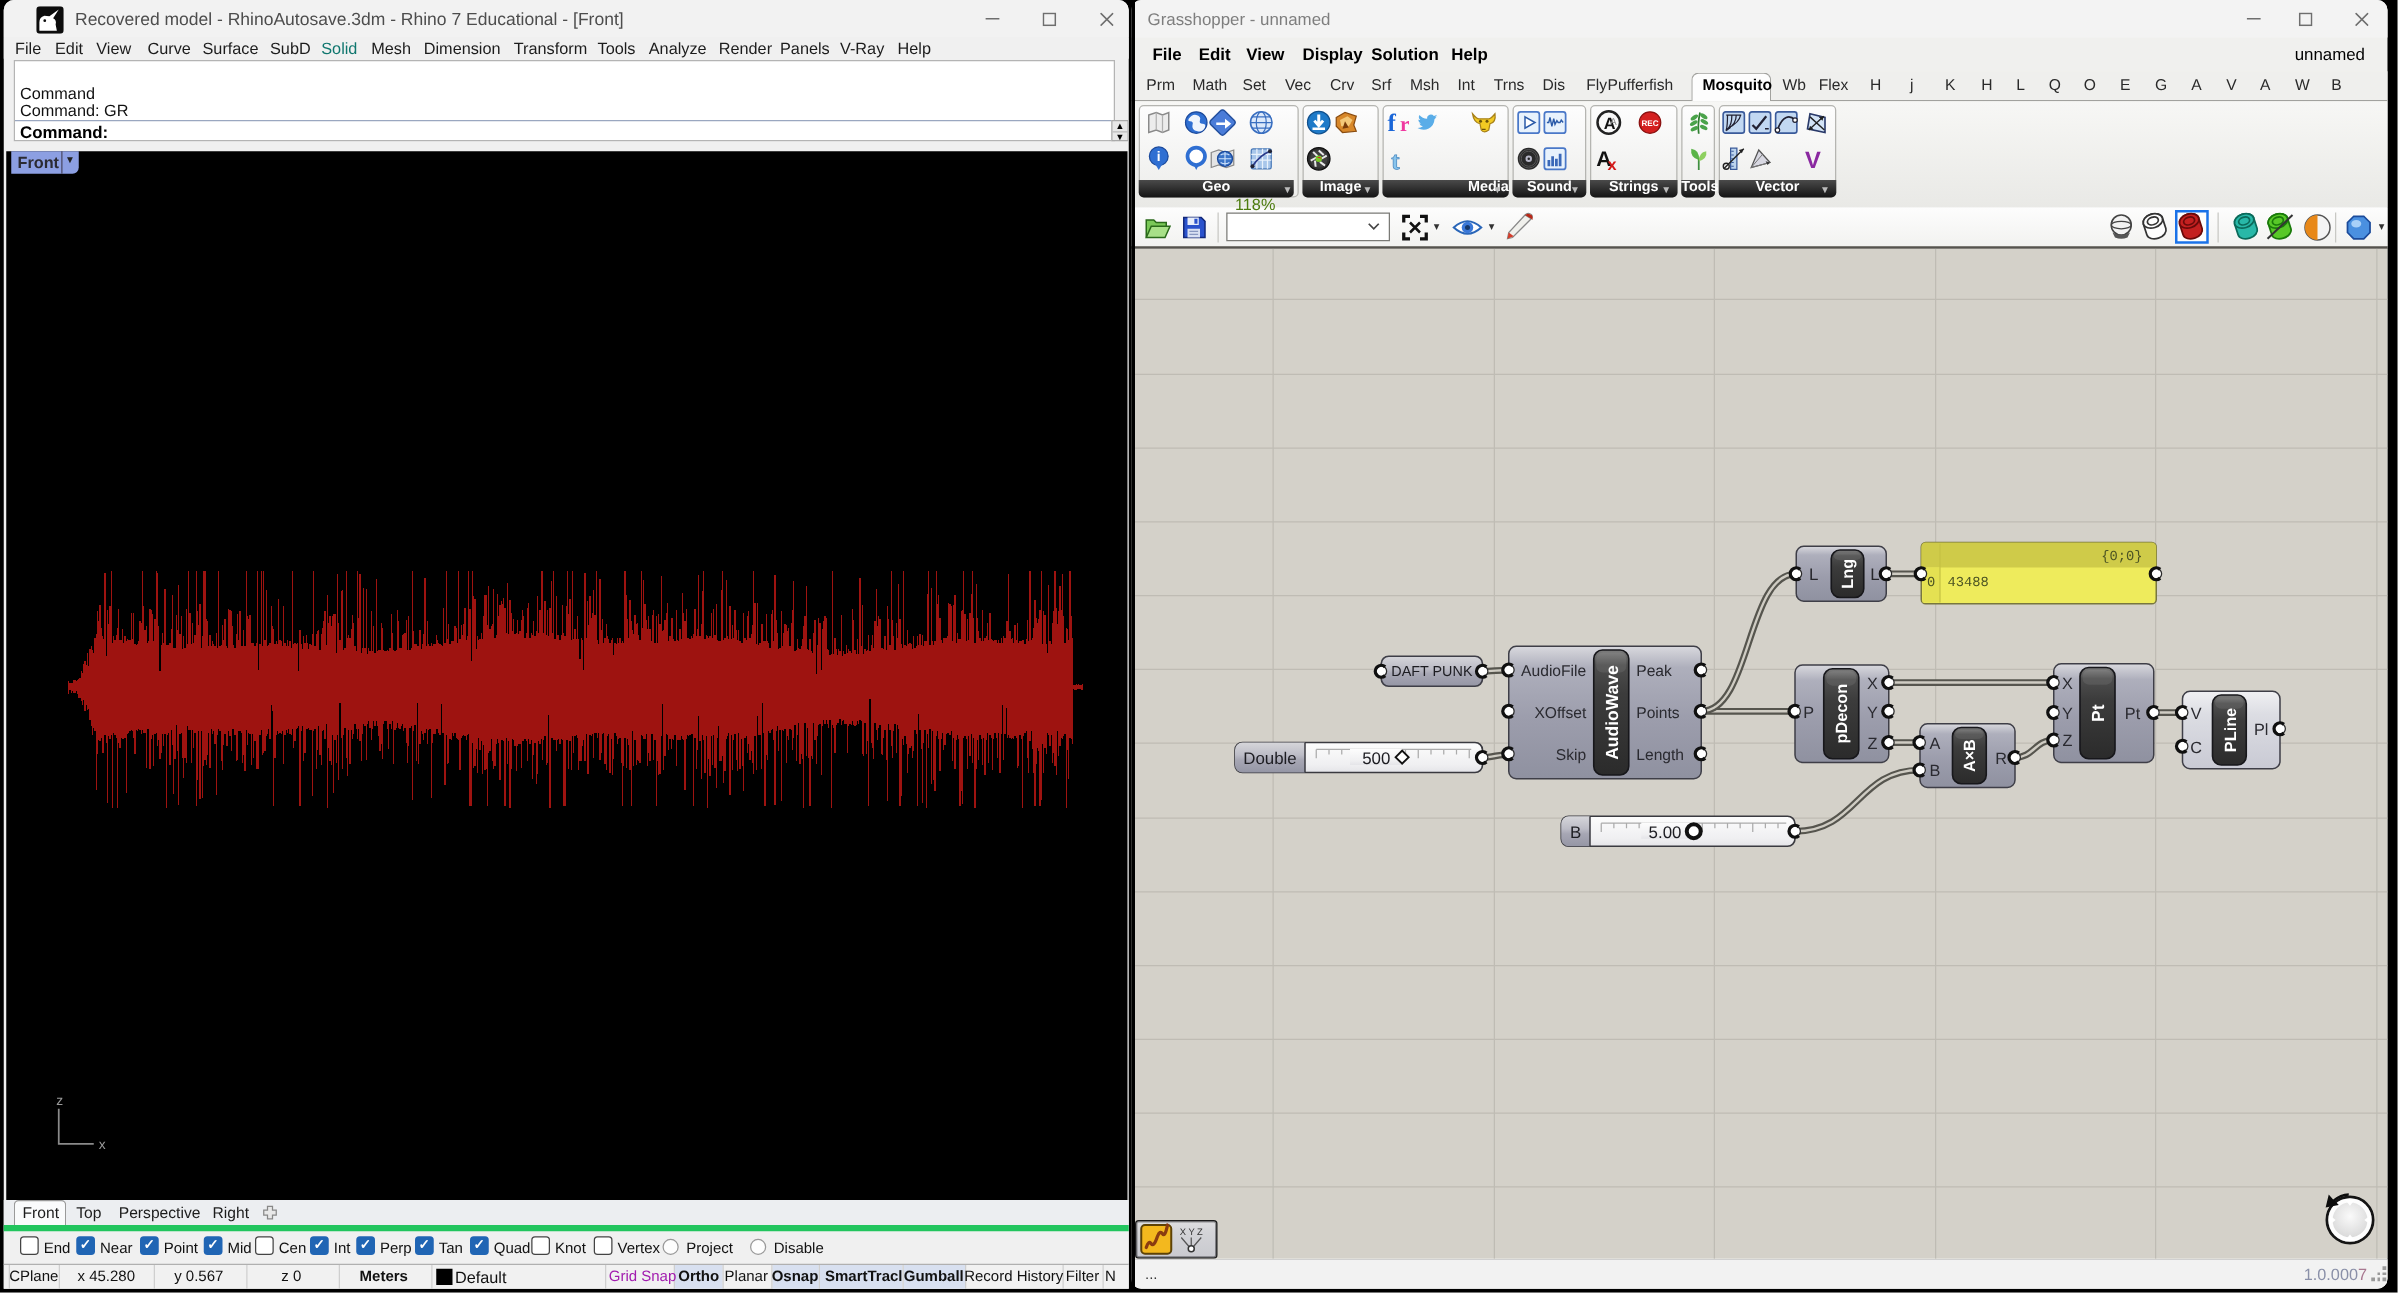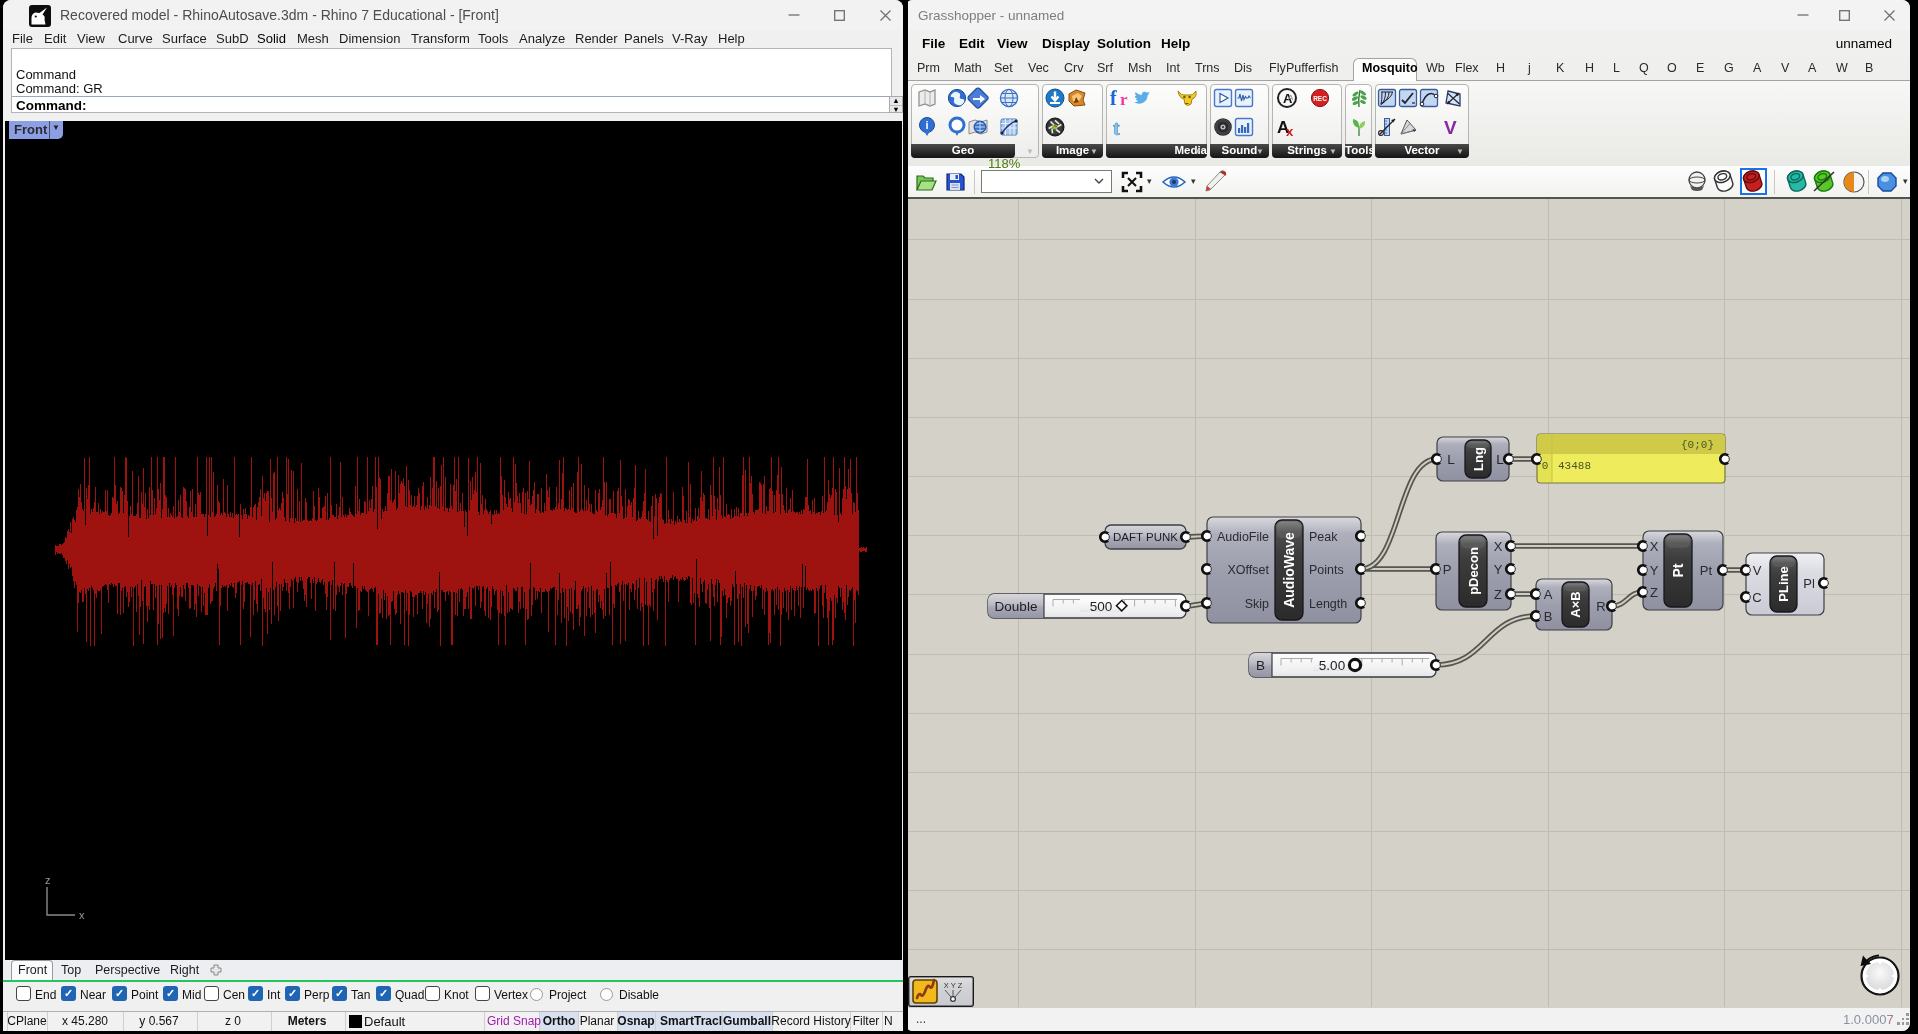--- a/index.html
+++ b/index.html
@@ -25,21 +25,21 @@
     <svg class="abs" style="left:877px;top:10px" width="11" height="11">
       <path d="M0.5 0.5 L10.5 10.5 M10.5 0.5 L0.5 10.5" stroke="#6e6e6e" stroke-width="1.2"></path>
     </svg>
     <div class="abs" style="left:0;top:30px;width:100%;height:17px;background:#f0f0f0"></div>
     <div class="abs" style="left:9px;top:31px;font-size:13px;color:#1c1c1c">File</div>
     <div class="abs" style="left:41px;top:31px;font-size:13px;color:#1c1c1c">Edit</div>
     <div class="abs" style="left:74px;top:31px;font-size:13px;color:#1c1c1c">View</div>
     <div class="abs" style="left:115px;top:31px;font-size:13px;color:#1c1c1c">Curve</div>
     <div class="abs" style="left:159px;top:31px;font-size:13px;color:#1c1c1c">Surface</div>
     <div class="abs" style="left:213px;top:31px;font-size:13px;color:#1c1c1c">SubD</div>
-    <div class="abs" style="left:254px;top:31px;font-size:13px;color:#000000">Solid</div>
+    <div class="abs" style="left:254px;top:31px;font-size:13px;color:#0f766e">Solid</div>
     <div class="abs" style="left:294px;top:31px;font-size:13px;color:#1c1c1c">Mesh</div>
     <div class="abs" style="left:336px;top:31px;font-size:13px;color:#1c1c1c">Dimension</div>
     <div class="abs" style="left:408px;top:31px;font-size:13px;color:#1c1c1c">Transform</div>
     <div class="abs" style="left:475px;top:31px;font-size:13px;color:#1c1c1c">Tools</div>
     <div class="abs" style="left:516px;top:31px;font-size:13px;color:#1c1c1c">Analyze</div>
     <div class="abs" style="left:572px;top:31px;font-size:13px;color:#1c1c1c">Render</div>
     <div class="abs" style="left:621px;top:31px;font-size:13px;color:#1c1c1c">Panels</div>
     <div class="abs" style="left:669px;top:31px;font-size:13px;color:#1c1c1c">V-Ray</div>
     <div class="abs" style="left:715px;top:31px;font-size:13px;color:#1c1c1c">Help</div>
     <div class="abs" style="left:8px;top:48px;width:881px;height:65px;background:#fff;border:1px solid #b4b4b4">
@@ -70,21 +70,21 @@
     <div class="abs" style="left:0;top:960px;width:900px;height:20px;background:#eceef1">
       <div class="abs" style="left:8px;top:0px;width:42px;height:20px;background:#fafbfc;border:1px solid #9a9a9a;border-bottom:none;border-radius:4px 4px 0 0"></div>
       <span class="abs" style="left:15px;top:3px;font-size:12.5px;color:#1c1c1c">Front</span>
       <span class="abs" style="left:58px;top:3px;font-size:12.5px;color:#1c1c1c">Top</span>
       <span class="abs" style="left:92px;top:3px;font-size:12.5px;color:#1c1c1c">Perspective</span>
       <span class="abs" style="left:167px;top:3px;font-size:12.5px;color:#1c1c1c">Right</span>
       <svg class="abs" style="left:207px;top:4px" width="12" height="12" viewBox="0 0 12 12">
         <path d="M4 1 h4 v3 h3 v4 h-3 v3 h-4 v-3 h-3 v-4 h3 z" fill="#e8e8e8" stroke="#888"></path>
       </svg>
     </div>
-    <div class="abs" style="left:0;top:980px;width:900px;height:31px;background:#f0f0f0;border-top:2px solid #22c55e">
+    <div class="abs" style="left:0;top:980px;width:900px;height:31px;background:#f0f0f0;border-top:5px solid #22c55e">
       <span class="abs" style="left:13px;top:4px;width:15px;height:15px;background:#fff;border:1.4px solid #444;border-radius:3px"></span>
       <span class="abs" style="left:32px;top:6px;font-size:12px;color:#111">End</span>
       <span class="abs" style="left:58px;top:4px;width:15px;height:15px;background:#2065b4;border-radius:3px;color:#fff;font-size:11px;text-align:center;line-height:15px;font-weight:bold">✓</span>
       <span class="abs" style="left:77px;top:6px;font-size:12px;color:#111">Near</span>
       <span class="abs" style="left:109px;top:4px;width:15px;height:15px;background:#2065b4;border-radius:3px;color:#fff;font-size:11px;text-align:center;line-height:15px;font-weight:bold">✓</span>
       <span class="abs" style="left:128px;top:6px;font-size:12px;color:#111">Point</span>
       <span class="abs" style="left:160px;top:4px;width:15px;height:15px;background:#2065b4;border-radius:3px;color:#fff;font-size:11px;text-align:center;line-height:15px;font-weight:bold">✓</span>
       <span class="abs" style="left:179px;top:6px;font-size:12px;color:#111">Mid</span>
       <span class="abs" style="left:201px;top:4px;width:15px;height:15px;background:#fff;border:1.4px solid #444;border-radius:3px"></span>
       <span class="abs" style="left:220px;top:6px;font-size:12px;color:#111">Cen</span>
@@ -191,21 +191,21 @@
     <div class="abs" style="left:876px;top:61px;font-size:12.5px;color:#2a2a2a">V</div>
     <div class="abs" style="left:903px;top:61px;font-size:12.5px;color:#2a2a2a">A</div>
     <div class="abs" style="left:931px;top:61px;font-size:12.5px;color:#2a2a2a">W</div>
     <div class="abs" style="left:960px;top:61px;font-size:12.5px;color:#2a2a2a">B</div>
     <div class="abs" style="left:448px;top:58px;width:64px;height:23px;background:#fdfdfd;border:1px solid #a2a29e;border-bottom:none;border-radius:6px 6px 0 0"></div>
     <div class="abs" style="left:457px;top:61px;font-size:12.5px;color:#000;font-weight:bold">Mosquito</div>
     <div class="abs" style="left:0;top:81px;width:100%;height:85px;background:linear-gradient(#f7f7f5,#e9e9e6)"></div>
     <div class="abs" style="left:90px;top:86px;width:1px;height:56px;background:#dcdcd8"></div>
     <div class="abs" style="left:260px;top:86px;width:1px;height:56px;background:#dcdcd8"></div>
     <div class="abs" style="left:6px;top:84px;width:128px;height:74px;background:linear-gradient(#fdfdfd,#ededeb);border:1px solid #b5b5b1;border-radius:4px"></div>
-    <div class="abs" style="left:6px;top:144px;width:104px;height:14px;background:linear-gradient(#4a4a4a,#141414);border-radius:0 0 4px 4px;color:#fff;font-size:11.5px;font-weight:bold;text-align:center;line-height:13px">Geo</div>
+    <div class="abs" style="left:6px;top:144px;width:124px;height:14px;background:linear-gradient(#4a4a4a,#141414);border-radius:0 0 4px 4px;color:#fff;font-size:11.5px;font-weight:bold;text-align:center;line-height:13px">Geo</div>
     <div class="abs" style="left:121px;top:147px;font-size:8px;color:#bbb">▼</div>
     <div class="abs" style="left:137px;top:84px;width:61px;height:74px;background:linear-gradient(#fdfdfd,#ededeb);border:1px solid #b5b5b1;border-radius:4px"></div>
     <div class="abs" style="left:137px;top:144px;width:61px;height:14px;background:linear-gradient(#4a4a4a,#141414);border-radius:0 0 4px 4px;color:#fff;font-size:11.5px;font-weight:bold;text-align:center;line-height:13px">Image</div>
     <div class="abs" style="left:185px;top:147px;font-size:8px;color:#bbb">▼</div>
     <div class="abs" style="left:201px;top:84px;width:101px;height:74px;background:linear-gradient(#fdfdfd,#ededeb);border:1px solid #b5b5b1;border-radius:4px"></div>
     <div class="abs" style="left:201px;top:144px;width:101px;height:14px;background:linear-gradient(#4a4a4a,#141414);border-radius:0 0 4px 4px;color:#fff;font-size:11.5px;font-weight:bold;text-align:right;line-height:13px">Media</div>
     <div class="abs" style="left:289px;top:147px;font-size:8px;color:#bbb">▼</div>
     <div class="abs" style="left:305px;top:84px;width:59px;height:74px;background:linear-gradient(#fdfdfd,#ededeb);border:1px solid #b5b5b1;border-radius:4px"></div>
     <div class="abs" style="left:305px;top:144px;width:59px;height:14px;background:linear-gradient(#4a4a4a,#141414);border-radius:0 0 4px 4px;color:#fff;font-size:11.5px;font-weight:bold;text-align:center;line-height:13px">Sound</div>
     <div class="abs" style="left:351px;top:147px;font-size:8px;color:#bbb">▼</div>

